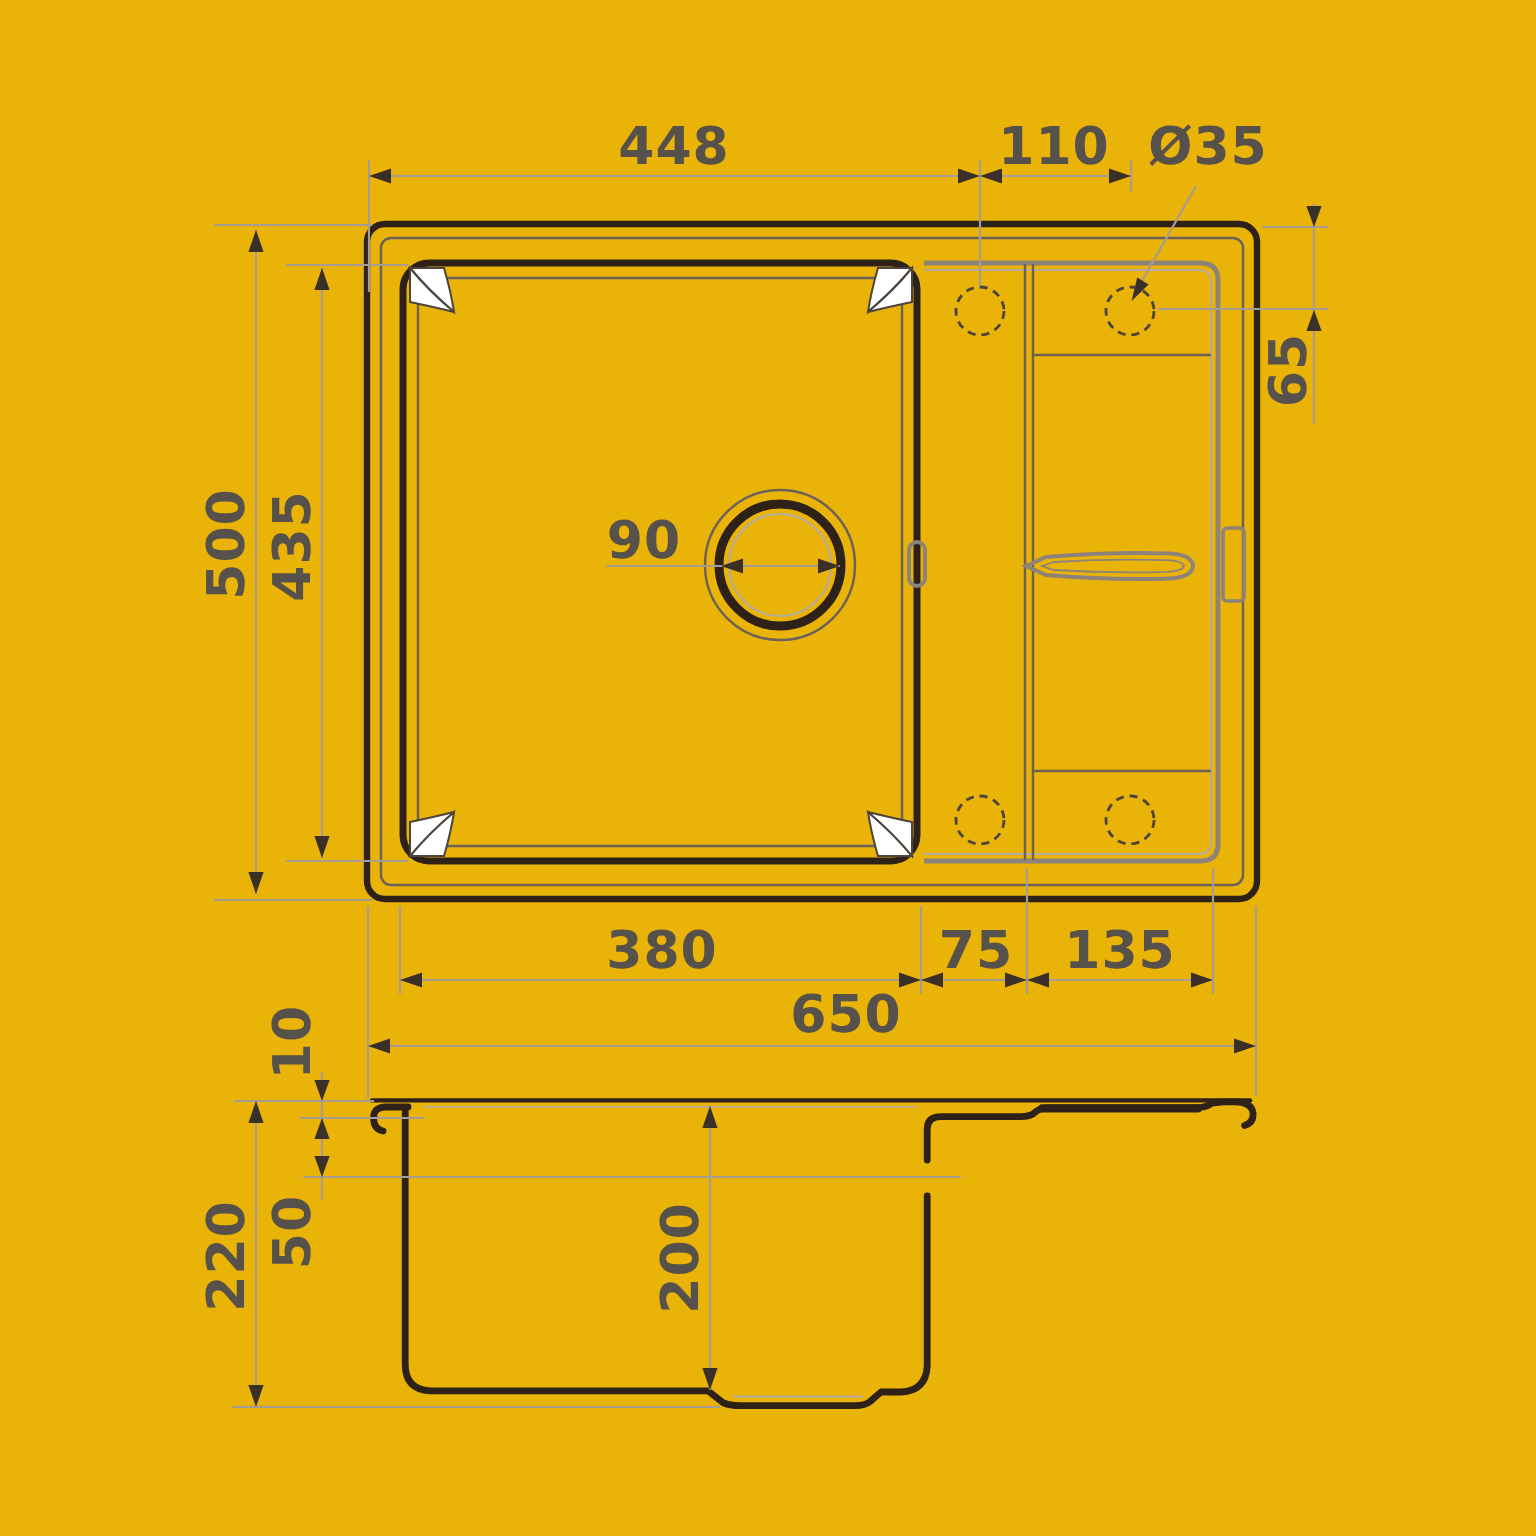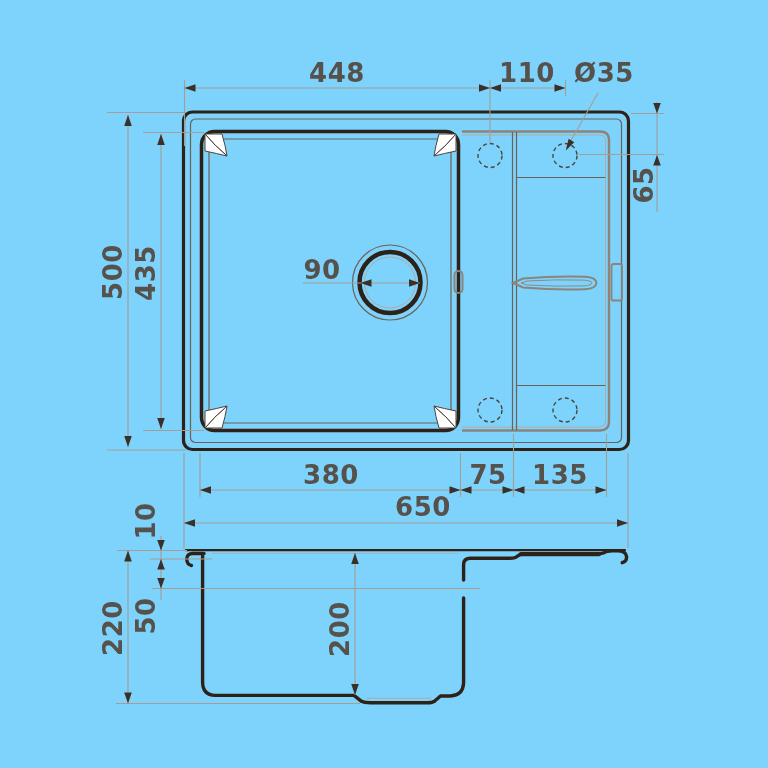--- a/index.html
+++ b/index.html
@@ -1,16 +1,16 @@
 <!DOCTYPE html>
 <html><head>
 <meta charset="utf-8">
 <style>
   html,body{margin:0;padding:0;background:#ffffff;}
-  .canvas{position:relative;width:768px;height:768px;background:#7dd3fc;overflow:hidden;
+  .canvas{position:relative;width:768px;height:768px;background:#eab308;overflow:hidden;
           font-family:"DejaVu Sans", sans-serif;}
   svg{position:absolute;left:0;top:0;}
   .ln-dark{stroke:#2e2218;fill:none;}
   .ln-gray{stroke:#8d8379;fill:none;}
   .ln-mid{stroke:#6b6159;fill:none;}
   .ln-thin{stroke:#b3aaa1;fill:none;}
   .ln-dim{stroke:#a69d94;fill:none;stroke-width:1.1;}
   .arr{fill:#3a3028;stroke:none;}
   .dash{stroke:#4d443b;stroke-width:1.4;stroke-dasharray:4 3;fill:none;}
   .facet{fill:#ffffff;stroke:#4d443b;stroke-width:1;}

